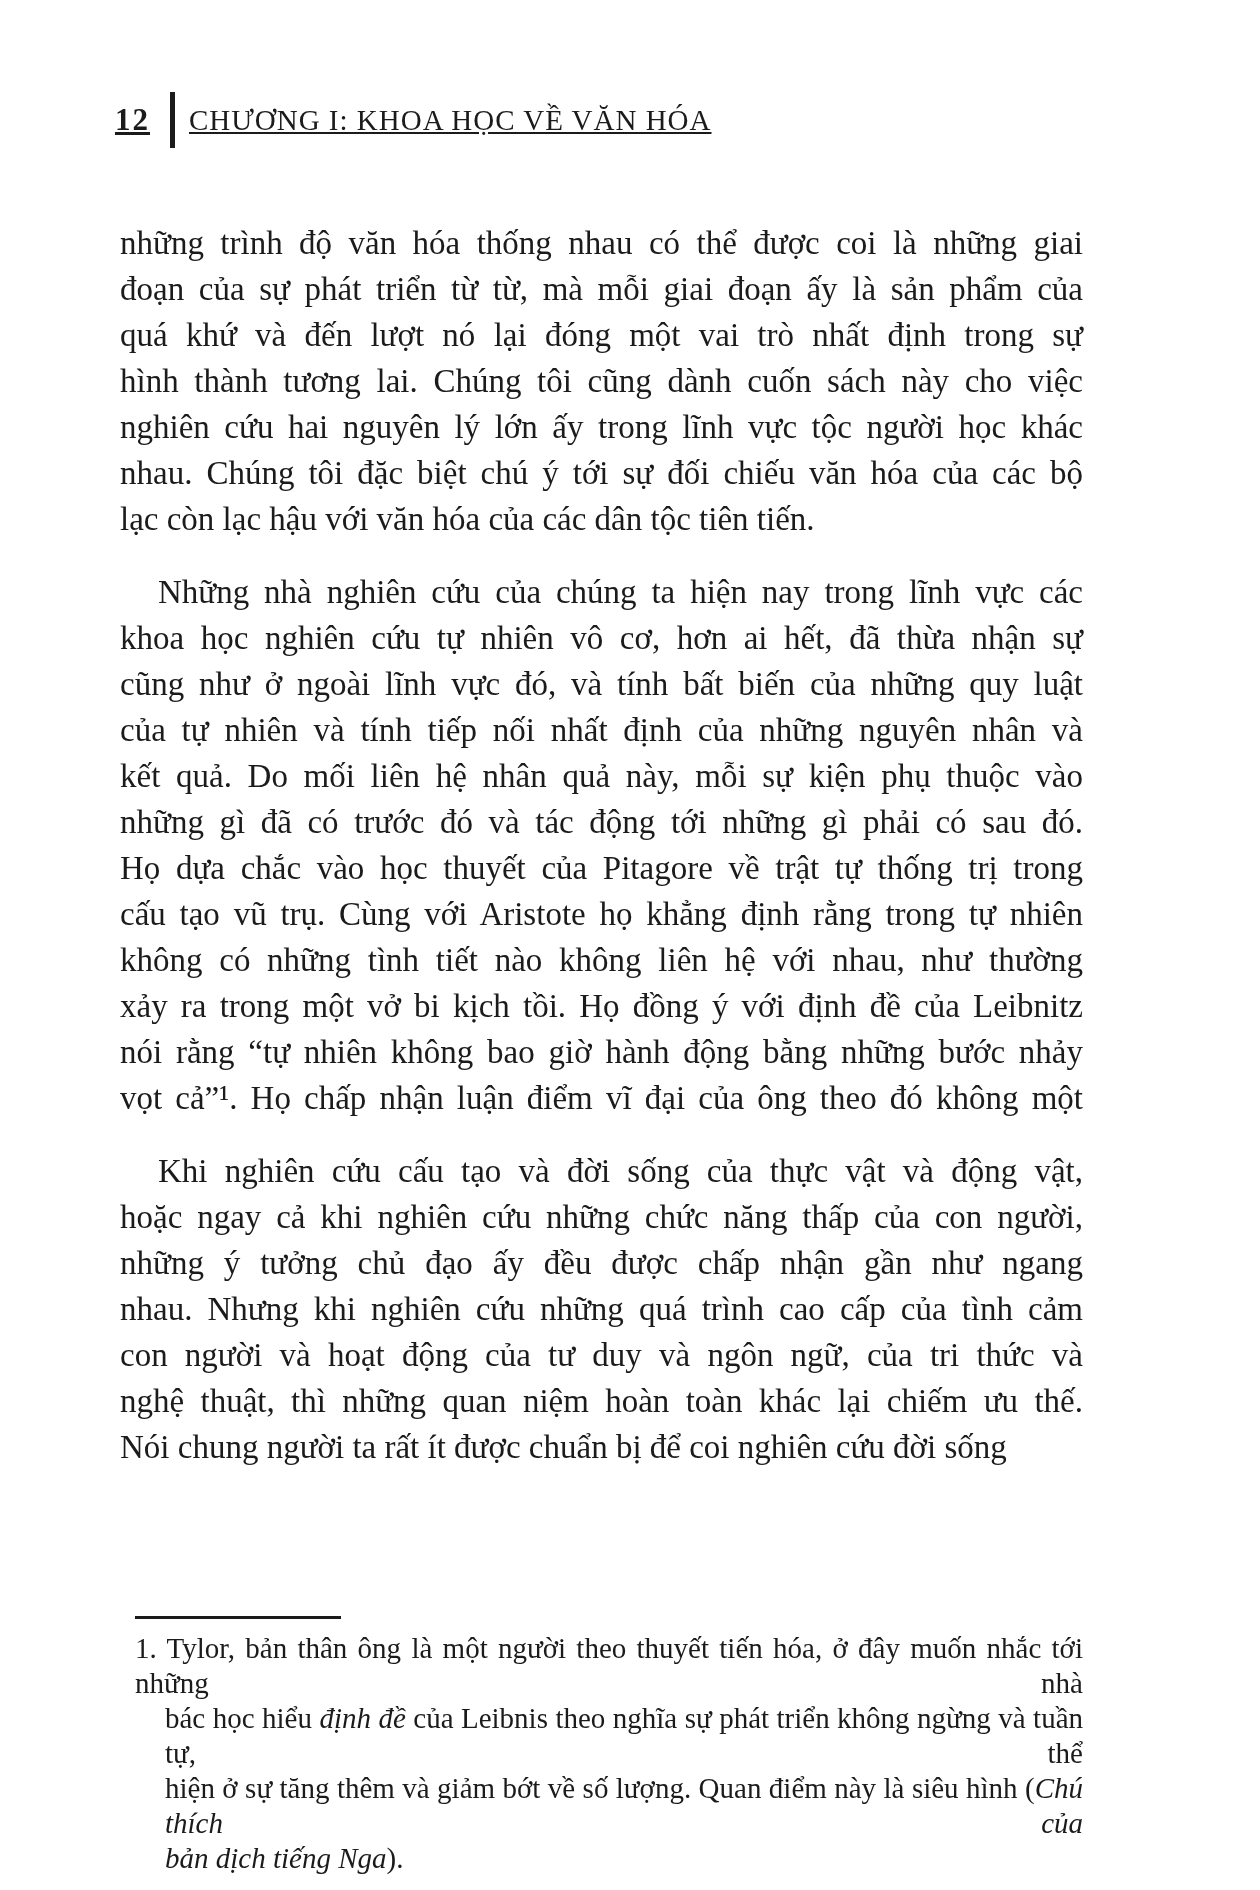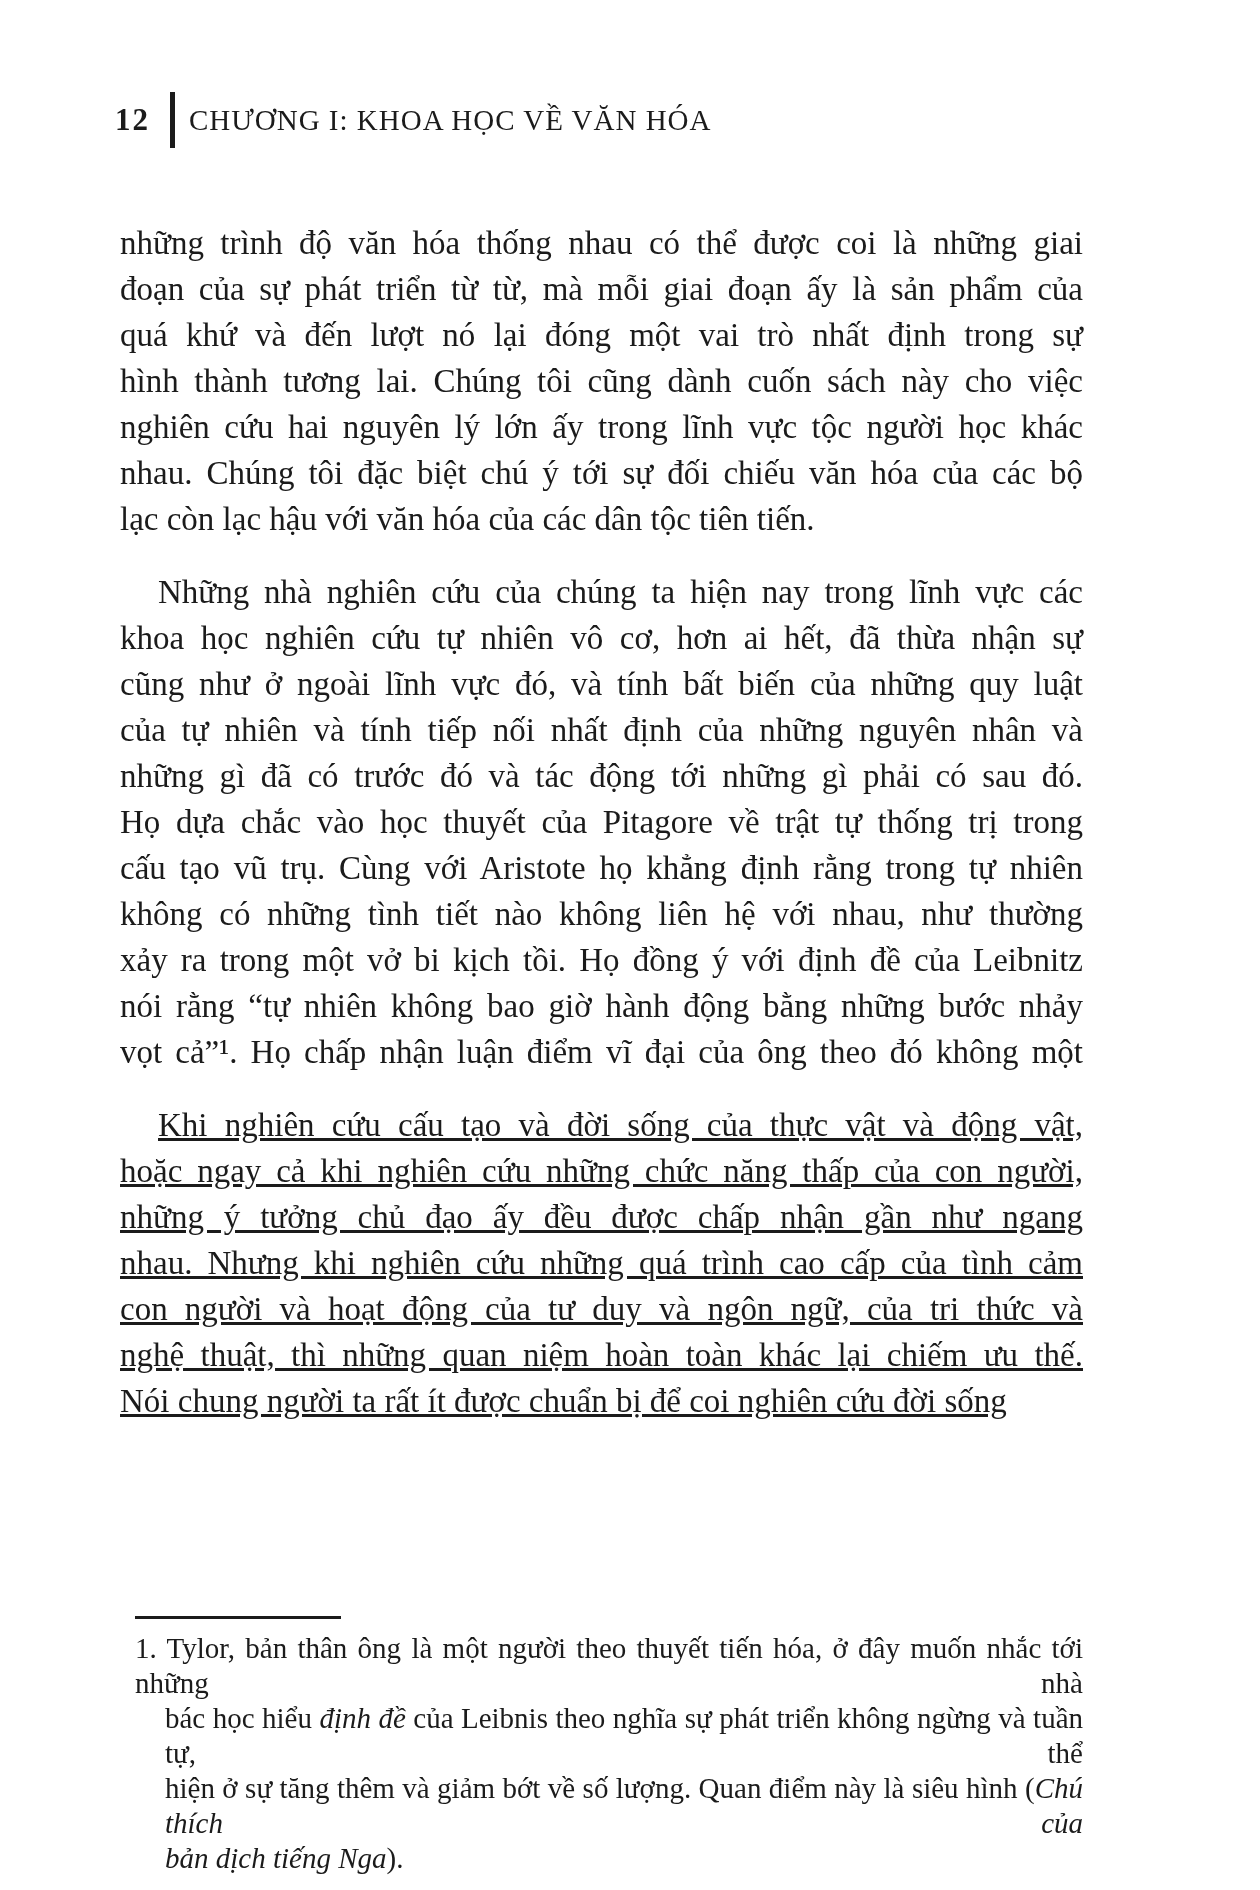--- a/index.html
+++ b/index.html
@@ -16,20 +16,21 @@
     font-family: "Liberation Serif", "DejaVu Serif", serif;
     overflow: hidden;
   }
   
   .header {
     position: absolute;
     top: 92px;
     left: 115px;
     display: flex;
     align-items: center;
+    text-decoration: underline;
   }
   .pagenum {
     font-size: 31px;
     font-weight: bold;
     letter-spacing: 2px;
   }
   .vbar {
     display: inline-block;
     width: 5px;
     height: 56px;
@@ -42,21 +43,21 @@
     white-space: nowrap;
   }
   
   .bodytext {
     position: absolute;
     top: 220px;
     left: 120px;
     width: 963px;
   }
   .para { margin: 0 0 27px 0; }
-  .para:last-child { margin-bottom: 0; text-decoration: underline; }
+  .para:last-child { margin-bottom: 0; }
   .line {
     font-size: 33px;
     line-height: 46px;
     text-align: justify;
     text-align-last: justify;
   }
   .line.indent { padding-left: 38px; }
   .line.last { text-align-last: left; }
   
   .footnote {
@@ -100,20 +101,21 @@
         <div class="line">hình thành tương lai. Chúng tôi cũng dành cuốn sách này cho việc</div>
         <div class="line">nghiên cứu hai nguyên lý lớn ấy trong lĩnh vực tộc người học khác</div>
         <div class="line">nhau. Chúng tôi đặc biệt chú ý tới sự đối chiếu văn hóa của các bộ</div>
         <div class="line last">lạc còn lạc hậu với văn hóa của các dân tộc tiên tiến.</div>
       </div>
       <div class="para">
         <div class="line indent">Những nhà nghiên cứu của chúng ta hiện nay trong lĩnh vực các</div>
         <div class="line">khoa học nghiên cứu tự nhiên vô cơ, hơn ai hết, đã thừa nhận sự</div>
         <div class="line">cũng như ở ngoài lĩnh vực đó, và tính bất biến của những quy luật</div>
         <div class="line">của tự nhiên và tính tiếp nối nhất định của những nguyên nhân và</div>
+        <div class="line">kết quả. Do mối liên hệ nhân quả này, mỗi sự kiện phụ thuộc vào</div>
         <div class="line">những gì đã có trước đó và tác động tới những gì phải có sau đó.</div>
         <div class="line">Họ dựa chắc vào học thuyết của Pitagore về trật tự thống trị trong</div>
         <div class="line">cấu tạo vũ trụ. Cùng với Aristote họ khẳng định rằng trong tự nhiên</div>
         <div class="line">không có những tình tiết nào không liên hệ với nhau, như thường</div>
         <div class="line">xảy ra trong một vở bi kịch tồi. Họ đồng ý với định đề của Leibnitz</div>
         <div class="line">nói rằng “tự nhiên không bao giờ hành động bằng những bước nhảy</div>
         <div class="line">vọt cả”¹. Họ chấp nhận luận điểm vĩ đại của ông theo đó không một</div>
       </div>
       <div class="para">
         <div class="line indent">Khi nghiên cứu cấu tạo và đời sống của thực vật và động vật,</div>

